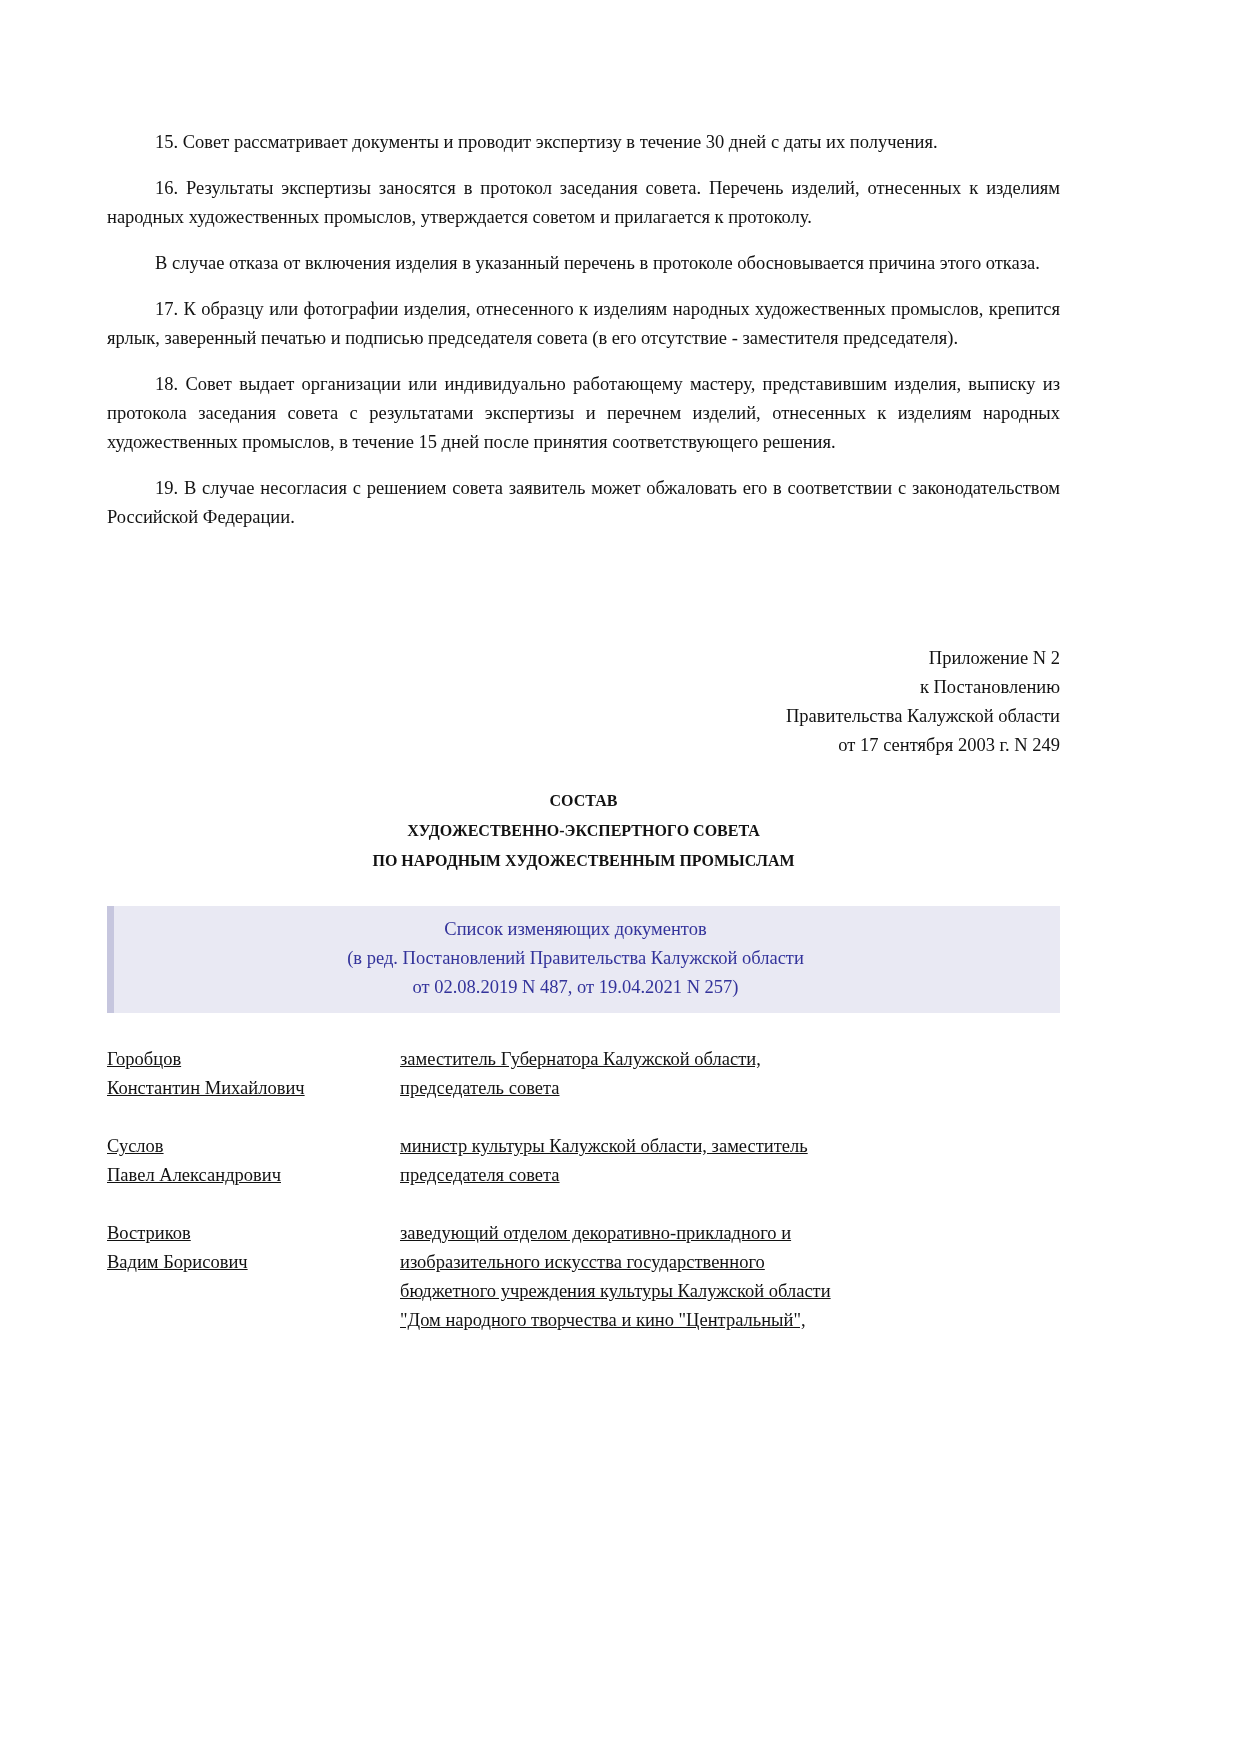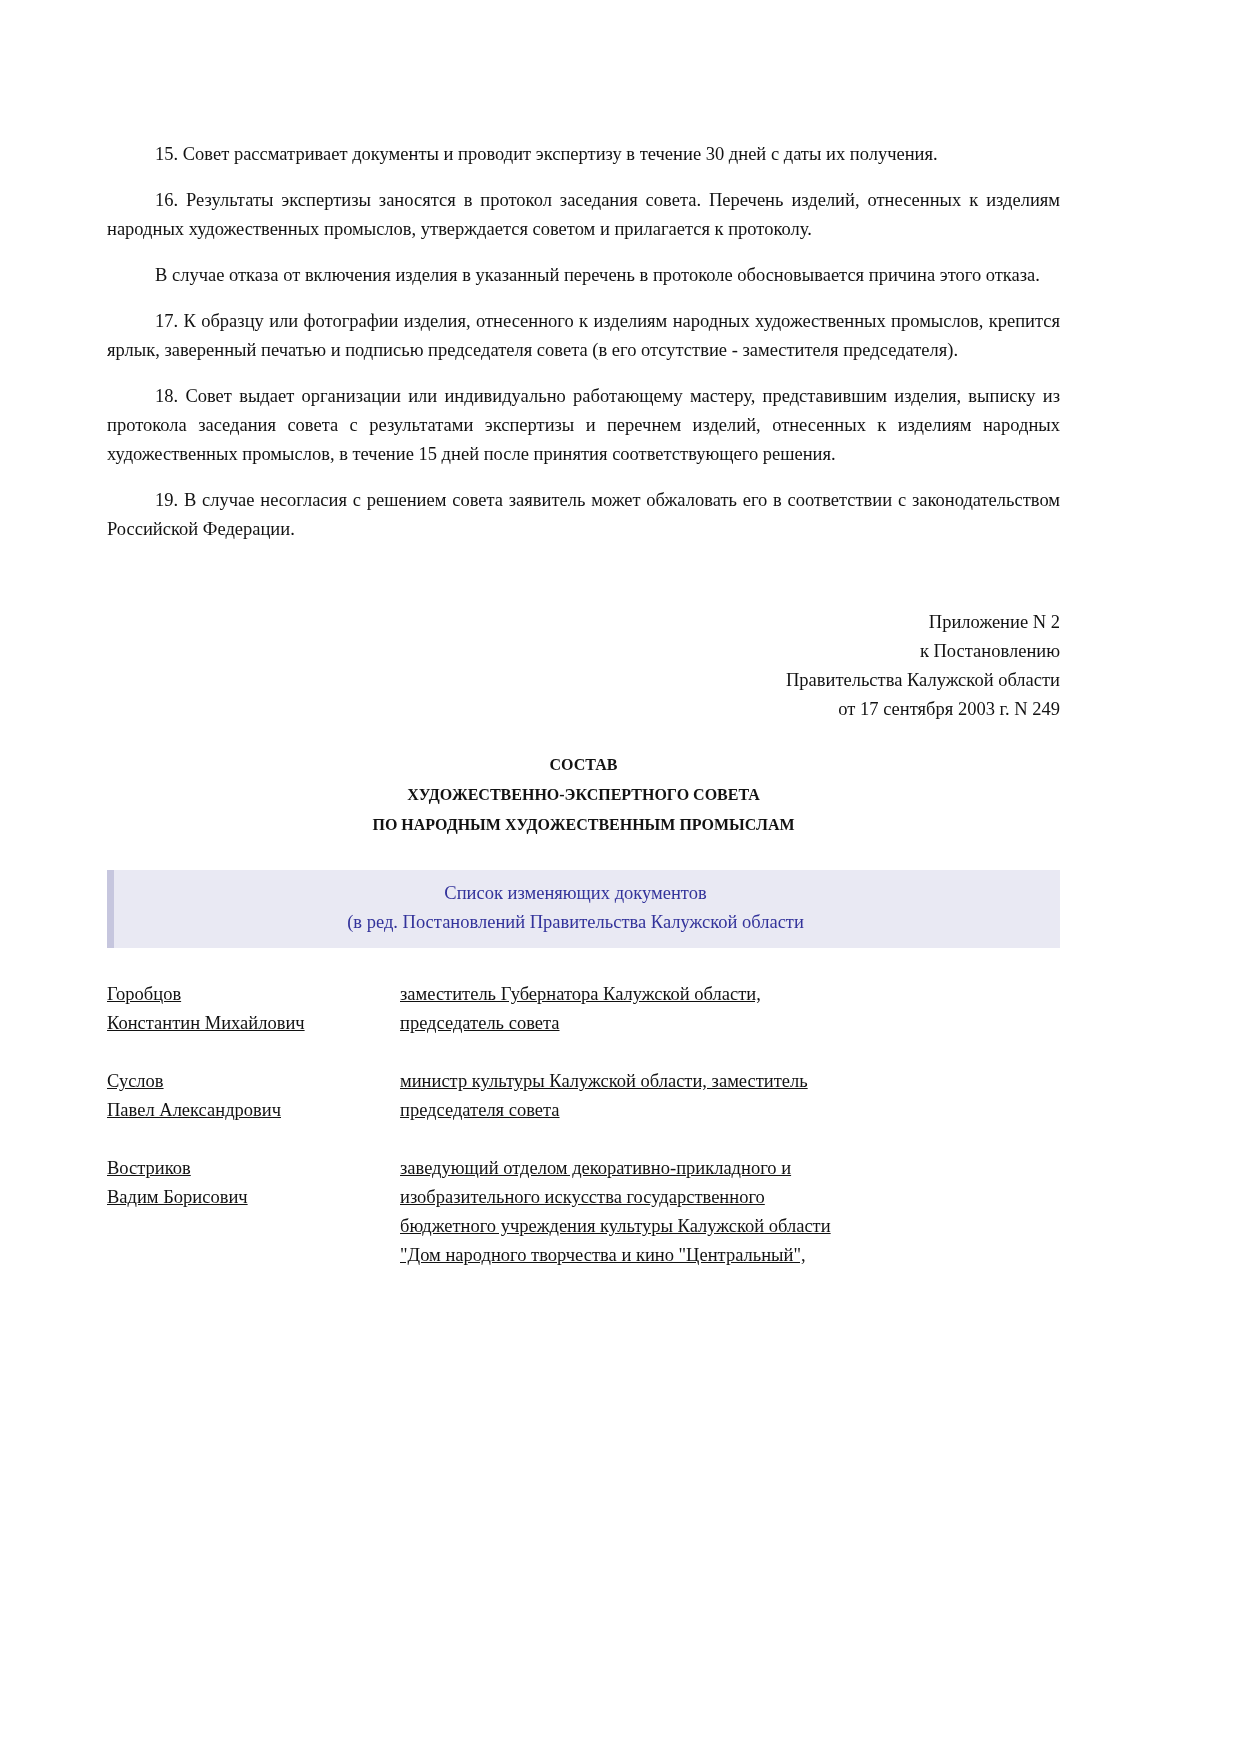--- a/index.html
+++ b/index.html
@@ -14,27 +14,27 @@
     min-height: 1754px;
     box-sizing: border-box;
     background: #ffffff;
     padding: 128px 180px 60px 107px;
     font-family: "Liberation Serif", "DejaVu Serif", serif;
     font-size: 18.5px;
     line-height: 29px;
     color: var(--text, #121212);
   }
   .paragraphs .para {
-    margin: 12px 0 17px 0;
+    margin: 0 0 17px 0;
     text-indent: 48px;
     text-align: justify;
     white-space: pre-line;
   }
   .annex {
-    margin-top: 64px;
+    margin-top: 112px;
     text-align: right;
   }
   .annex div { min-height: 29px; }
   .doc-title {
     margin-top: 26px;
     text-align: center;
     font-weight: bold;
     font-size: 16px;
     line-height: 30px;
   }
@@ -84,20 +84,21 @@
 
   <div class="doc-title">
     <div>СОСТАВ</div>
     <div>ХУДОЖЕСТВЕННО-ЭКСПЕРТНОГО СОВЕТА</div>
     <div>ПО НАРОДНЫМ ХУДОЖЕСТВЕННЫМ ПРОМЫСЛАМ</div>
   </div>
 
   <div class="note-box">
     <div>Список изменяющих документов</div>
     <div>(в ред. Постановлений Правительства Калужской области</div>
+    <div>от 02.08.2019 N 487, от 19.04.2021 N 257)</div>
   </div>
 
   <div class="members">
     <div class="member-row">
       <div class="member-name">Горобцов
 Константин Михайлович</div>
       <div class="member-role">заместитель Губернатора Калужской области,
 председатель совета</div>
     </div>
     <div class="member-row">

